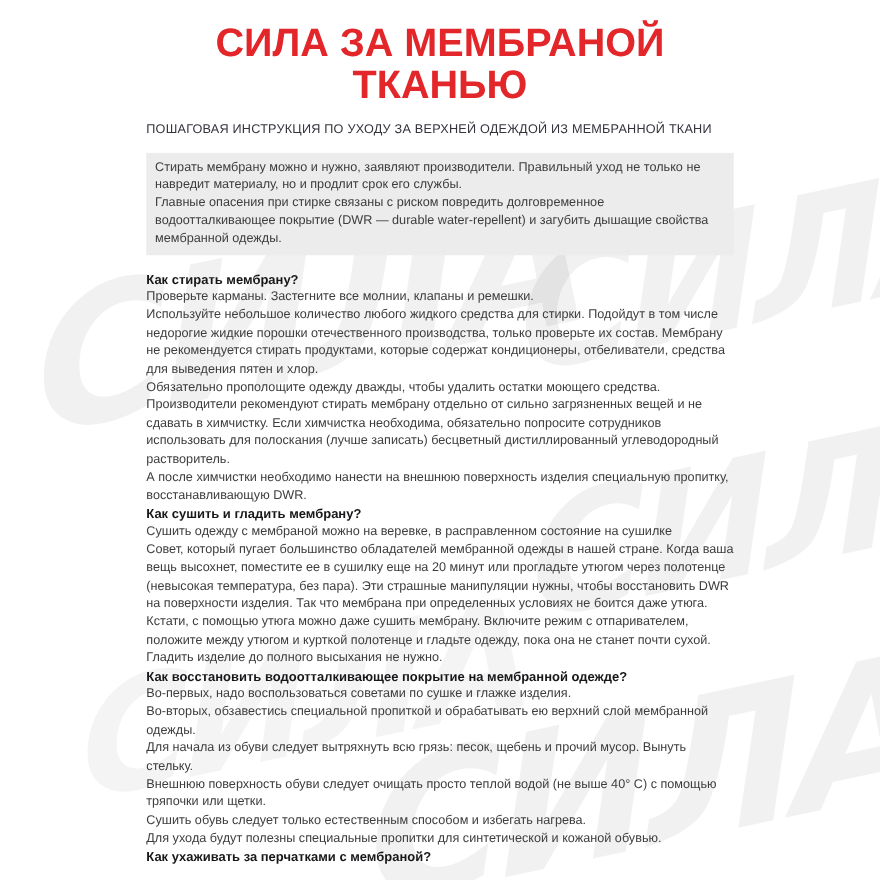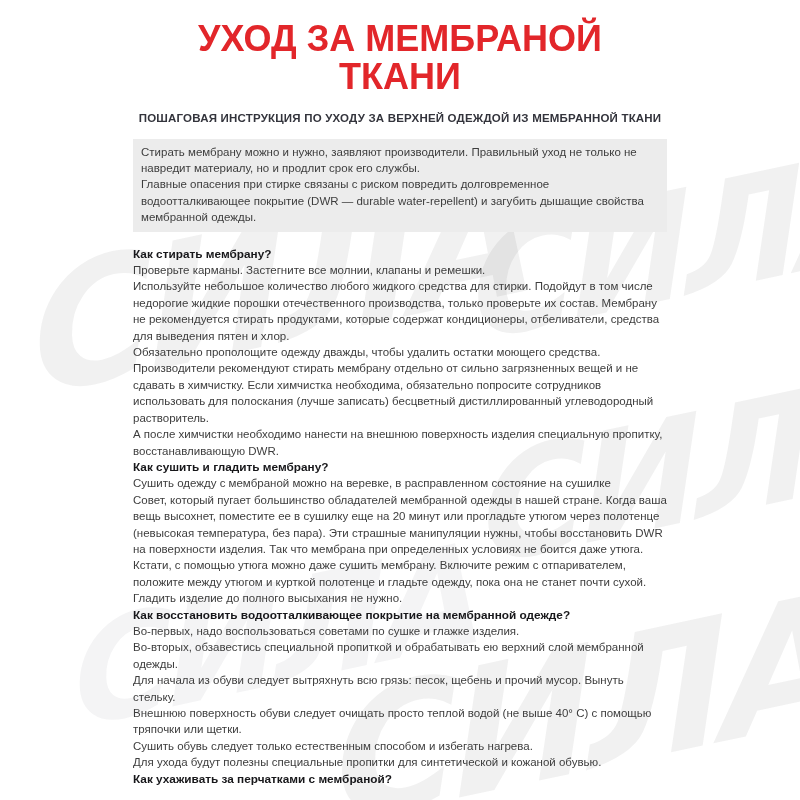--- a/index.html
+++ b/index.html
@@ -40,23 +40,23 @@
   }
   .title{
     margin:4px 0 7px 0;
     text-align:center;
     color:var(--red);
     font-size:36px;line-height:1.05;
     font-weight:bold;letter-spacing:0px;
   }
   .subtitle{
     margin:16px 0 15px 0;
-    text-align:center;
+    text-align:left;
     color:#33343c;
-    font-size:11.5px;font-weight:bold;letter-spacing:0.2px;
+    font-size:11.5px;font-weight:normal;letter-spacing:0.2px;
   }
   .intro-box{
     background:var(--intro-bg);
     padding:5px 8px 6px 8px;
     margin:0 0 14px 0;
   }
   .intro-line{
     margin:0;color:var(--body-text);
     font-size:11.5px;line-height:16.4px;
   }
@@ -76,21 +76,21 @@
 
   <div class="wm-layer">
     <span class="wm wm1">СИЛА</span>
     <span class="wm wm2">СИЛА</span>
     <span class="wm wm3">СИЛА</span>
     <span class="wm wm4">СИЛА</span>
     <span class="wm wm5">СИЛА</span>
   </div>
 
   <div class="content">
-    <h1 class="title">УХОД ЗА МЕМБРАНОЙ ТКАНИ</h1>
+    <h1 class="title">СИЛА ЗА МЕМБРАНОЙ ТКАНЬЮ</h1>
     <h2 class="subtitle">ПОШАГОВАЯ ИНСТРУКЦИЯ ПО УХОДУ ЗА ВЕРХНЕЙ ОДЕЖДОЙ ИЗ МЕМБРАННОЙ ТКАНИ</h2>
 
     <div class="intro-box" id="intro-paragraphs">
         <p class="intro-line">Стирать мембрану можно и нужно, заявляют производители. Правильный уход не только не навредит материалу, но и продлит срок его службы.</p>
         <p class="intro-line">Главные опасения при стирке связаны с риском повредить долговременное водоотталкивающее покрытие (DWR — durable water-repellent) и загубить дышащие свойства мембранной одежды.</p>
       </div>
 
     <div id="sections">
         <p class="sec-heading">Как стирать мембрану?</p>
         <p class="body-line">Проверьте карманы. Застегните все молнии, клапаны и ремешки.</p>

